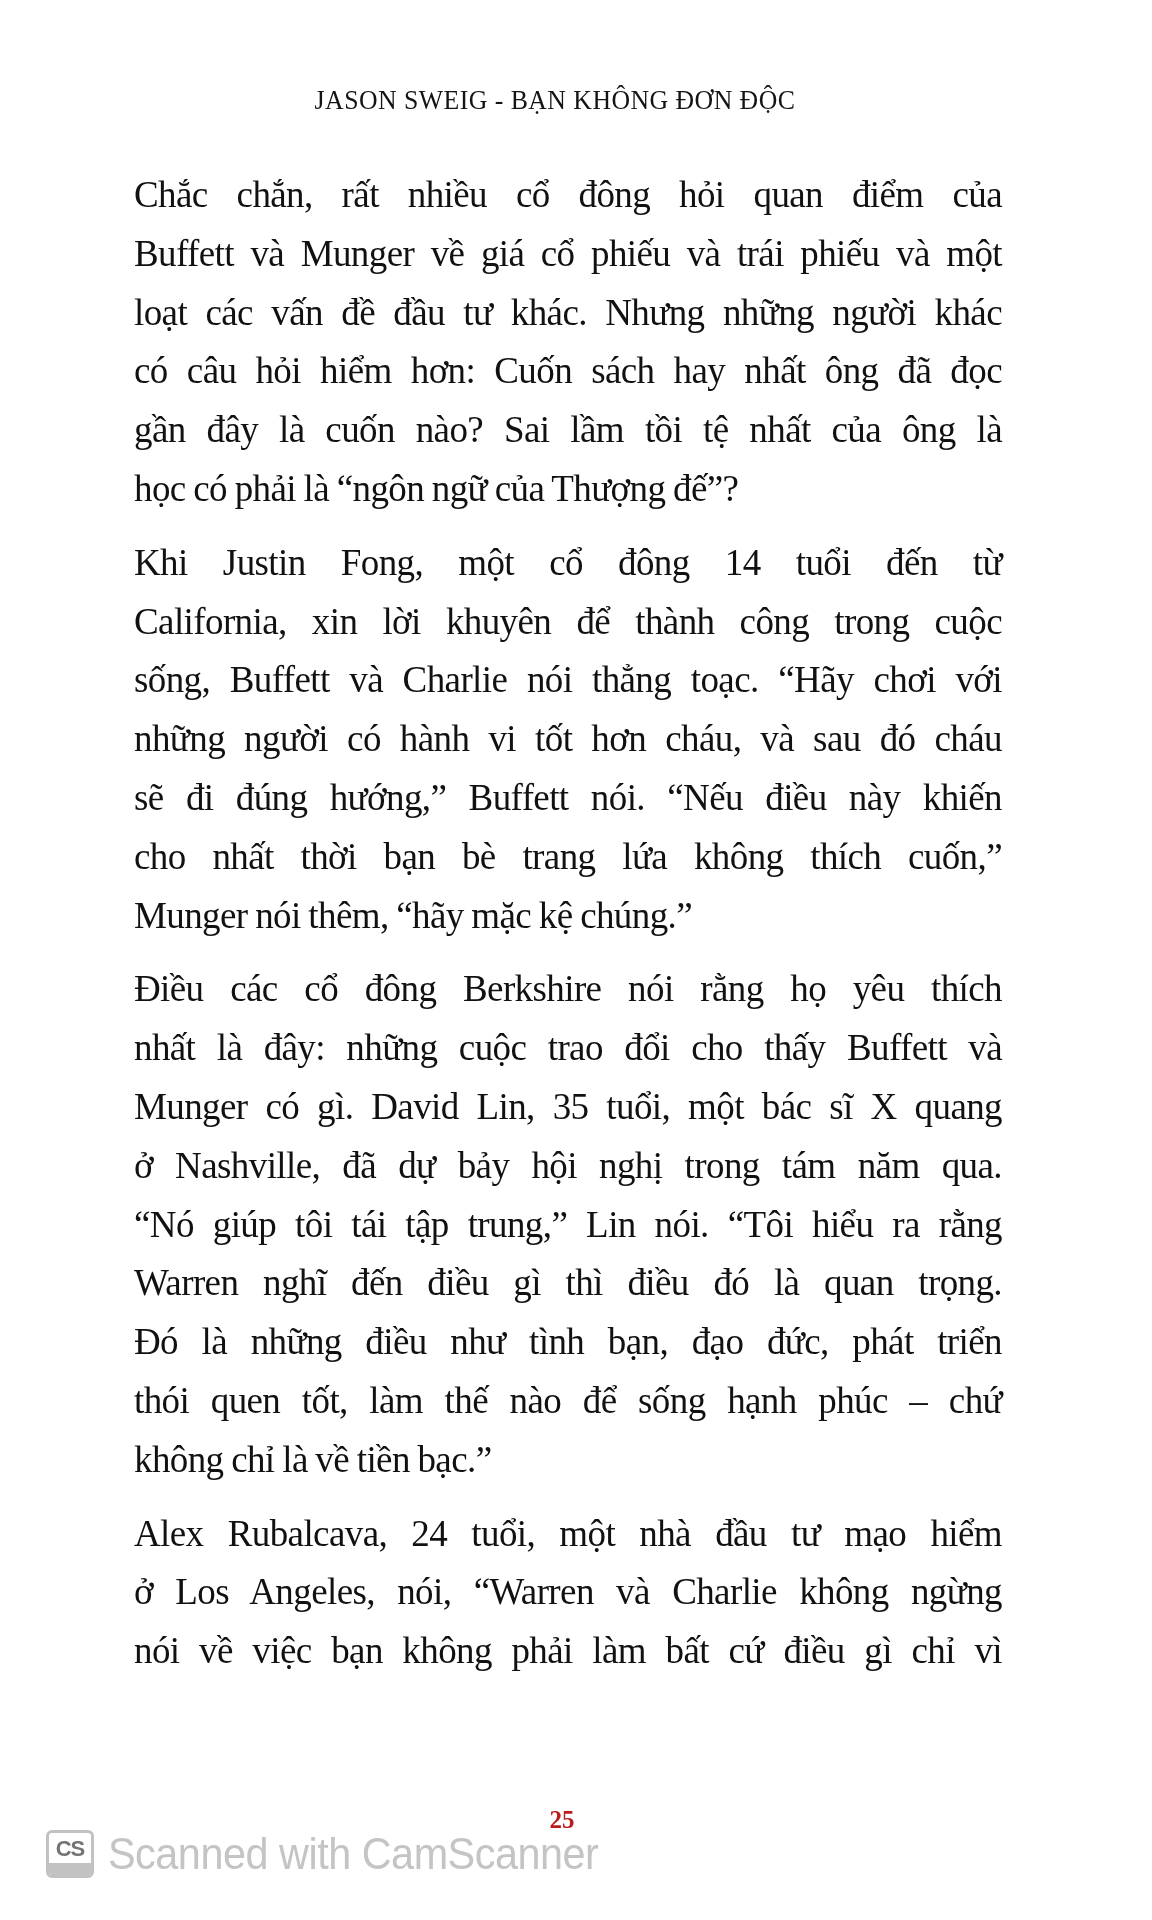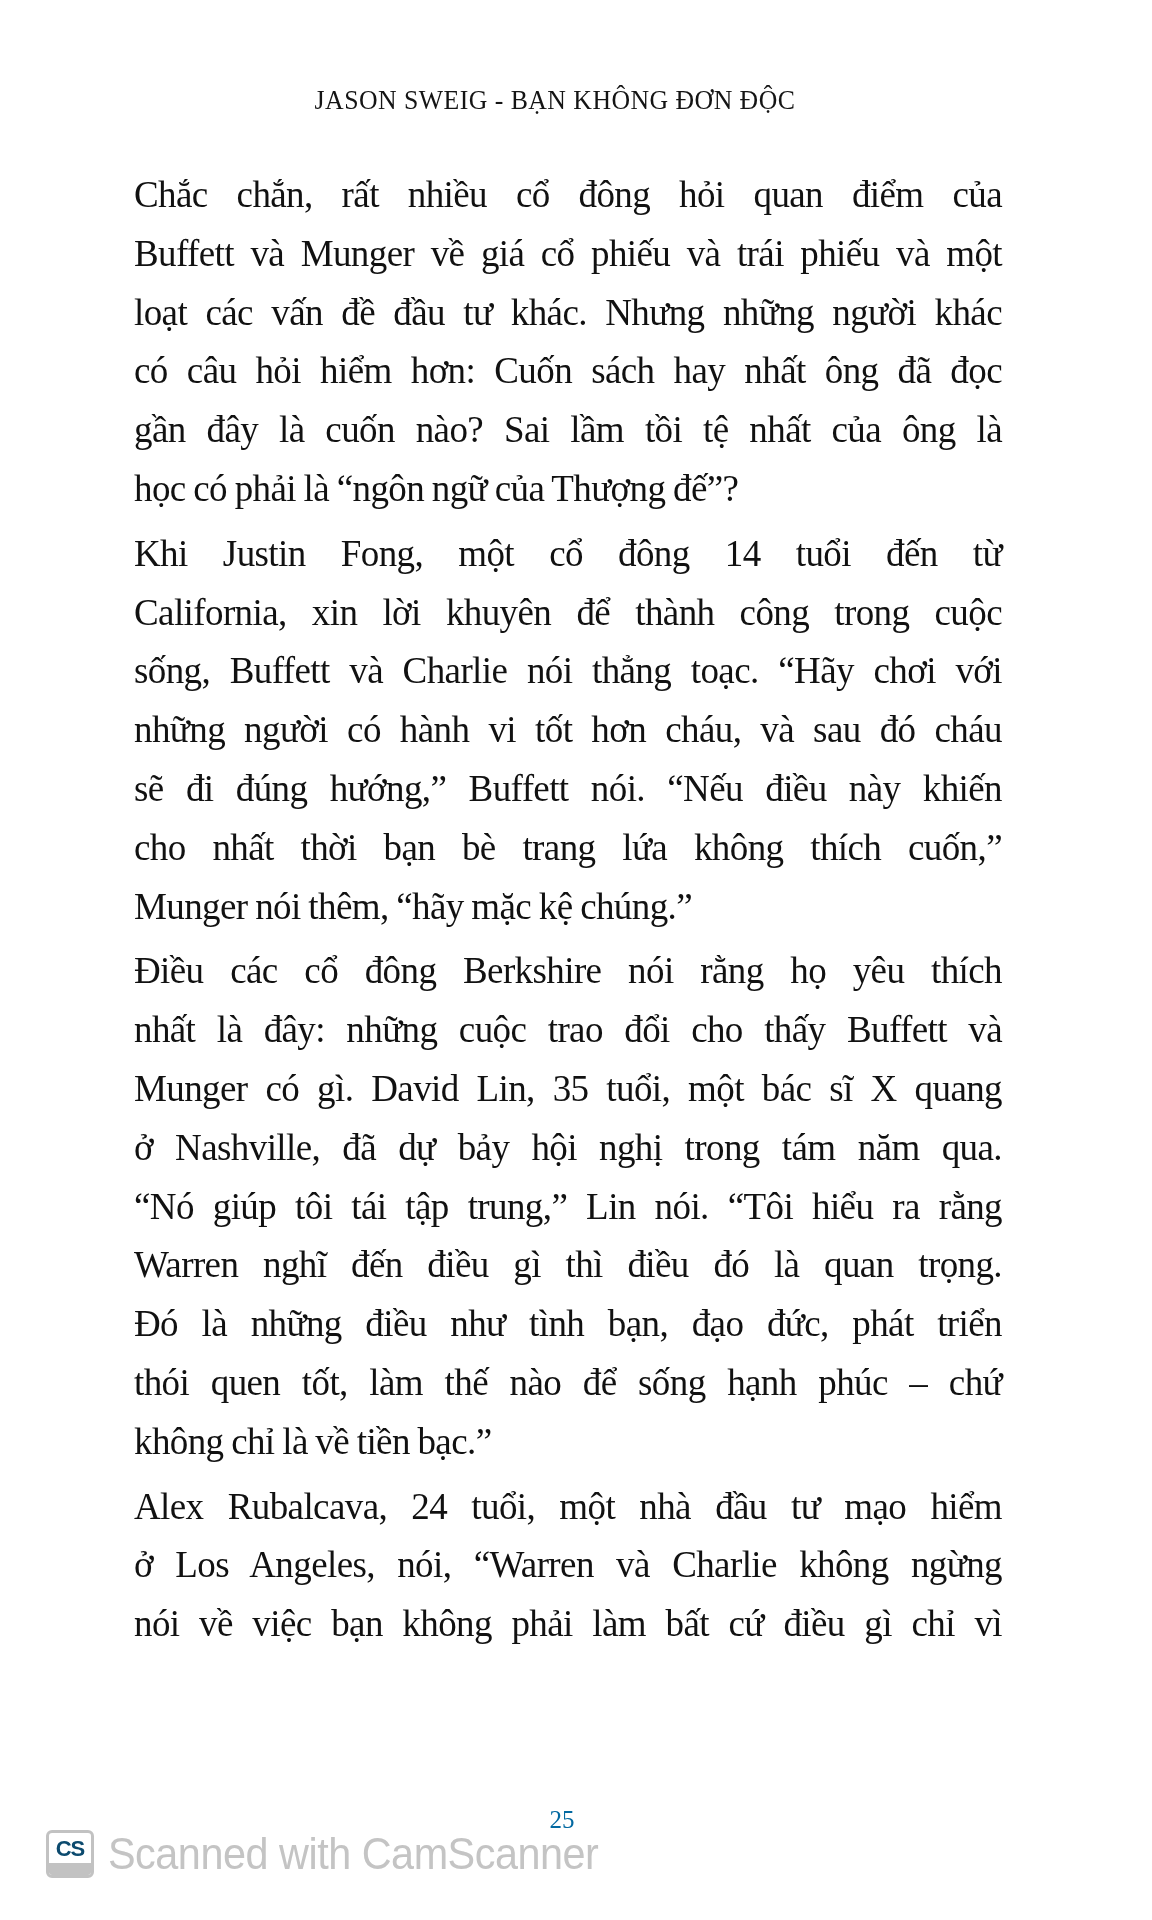--- a/index.html
+++ b/index.html
@@ -7,33 +7,33 @@
          font-family: "Liberation Serif", "DejaVu Serif", serif; color: #111; }
   .running-head { position: absolute; left: 0; width: 1152px; top: 84px;
                   text-align: center; font-size: 28px; letter-spacing: 0.5px;
                   font-family: "Liberation Serif", serif; color: #141414;
                   transform: scaleX(0.92); transform-origin: 555px 0; }
   .running-head span { display: inline-block; margin-left: -42px; }
   .body-text { position: absolute; left: 86px; width: 916px; top: 166px; }
   .para { margin: 0; font-size: 37px; line-height: 58.8px; text-align: justify;
           text-align-last: justify; text-indent: 48px; letter-spacing: -0.6px;
           word-spacing: -1px; }
-  .para + .para { margin-top: 6px; }
+  .para + .para { margin-top: 15px; }
   .para .line { display: block; text-align: justify; text-align-last: justify; }
   .para .line.end { text-align-last: left; }
   .page-number { position: absolute; top: 1806px; left: 0; width: 1124px; text-align: center;
-                 font-size: 25px; font-weight: normal; color: #0369a1;
+                 font-size: 25px; font-weight: bold; color: #b91c1c;
                  font-family: "Liberation Serif", serif; }
   .watermark { position: absolute; left: 46px; top: 1828px; height: 52px;
                display: flex; align-items: center; }
   .cs-logo { width: 48px; height: 48px; border: 3px solid #c2c2c2; border-radius: 6px;
              position: relative; box-sizing: border-box; overflow: hidden; }
   .cs-logo .cs-text { position: absolute; top: 3px; left: 0; width: 100%; text-align: center;
                       font-family: "Liberation Sans", sans-serif; font-weight: bold;
-                      font-size: 22px; color: #0c4a6e; letter-spacing: -1px; }
+                      font-size: 22px; color: #737373; letter-spacing: -1px; }
   .cs-logo .cs-strip { position: absolute; left: 0; right: 0; bottom: 0; height: 12px;
                        background: #c2c2c2; }
   .wm-text { margin-left: 14px; font-family: "Liberation Sans", "DejaVu Sans", sans-serif;
              font-size: 44px; color: #c4c4c4; letter-spacing: -0.5px;
              transform: scaleX(0.94); transform-origin: 0 50%; white-space: nowrap; }
 </style>
 </head>
 <body>
 
 <div class="running-head"><span>JASON SWEIG - BẠN KHÔNG ĐƠN ĐỘC</span></div>

